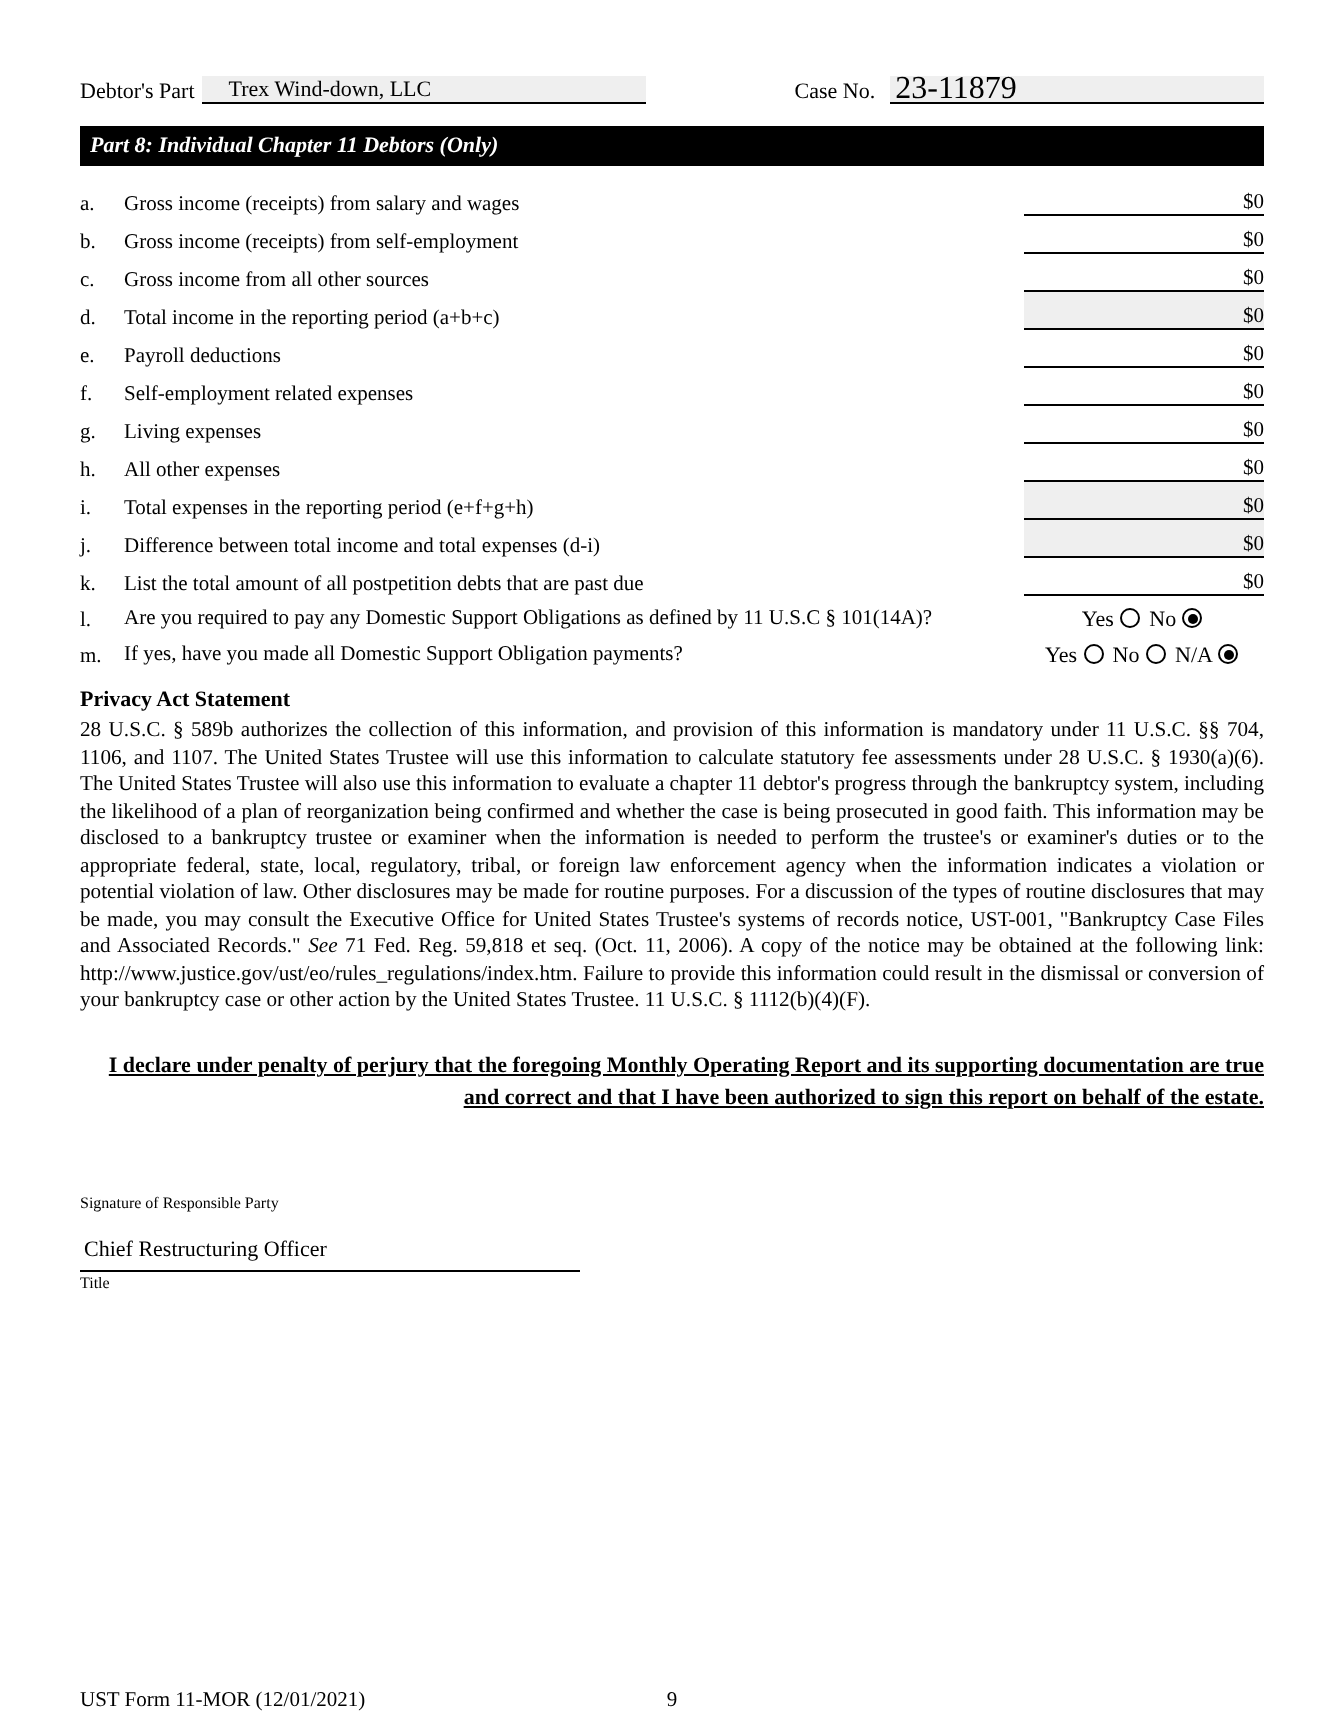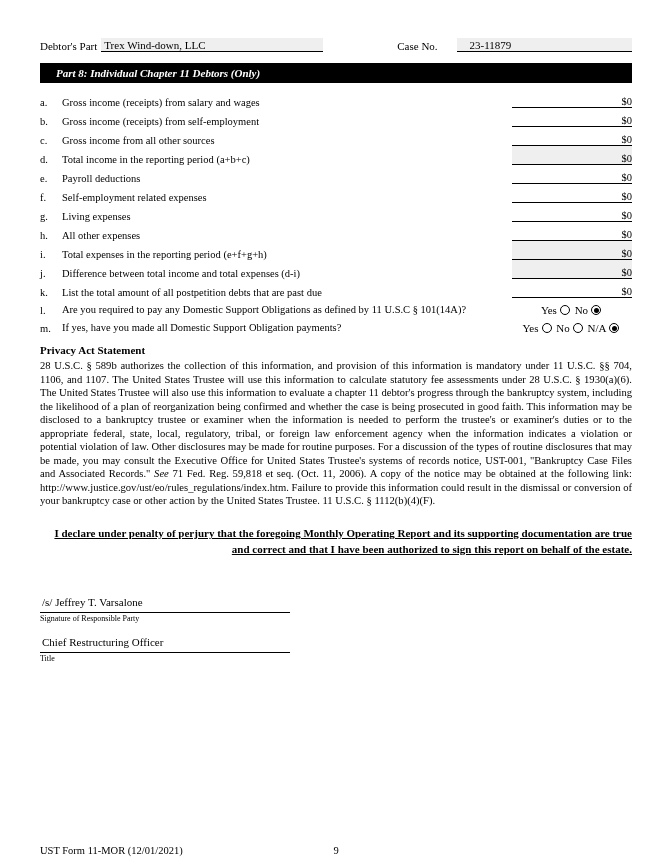--- a/index.html
+++ b/index.html
@@ -46,47 +46,47 @@
     align-items: flex-end;
     font-size: 11px;
     height: 18px;
   }
   .debtor-label { white-space: nowrap; margin-right: 4px; }
   .debtor-field {
     width: 222px;
     border-bottom: 1px solid #000;
     background: #efefef;
     height: 14px;
-    padding-left: 3px;
+    padding-left: 13px;
     font-size: 11px;
     line-height: 14px;
     box-sizing: border-box;
   }
   .case-label { margin-left: 74px; white-space: nowrap; }
   .case-field {
     flex: 1;
     border-bottom: 1px solid #000;
     background: #efefef;
     height: 14px;
-    margin-left: 19px;
-    padding-left: 13px;
-    font-size: 11px;
+    margin-left: 7px;
+    padding-left: 3px;
+    font-size: 16px;
     line-height: 14px;
     box-sizing: border-box;
   }
 
   
   .part-bar {
     margin-top: 11px;
     background: #000000;
     color: #ffffff;
     font-weight: bold;
     font-style: italic;
     font-size: 11px;
-    padding: 3px 0 3px 16px;
+    padding: 3px 0 3px 5px;
     height: 14px;
     line-height: 14px;
   }
 
   table.lines {
     width: 100%;
     border-collapse: collapse;
     margin-top: 6px;
     font-size: 10.5px;
   }
@@ -290,21 +290,20 @@
       </tbody>
     </table>
 
     <div class="privacy-title">Privacy Act Statement</div>
     <div class="privacy-body"><span>28 U.S.C. § 589b authorizes the collection of this information, and provision of this information is mandatory under 11 U.S.C. §§ 704, 1106, and 1107.  The United States Trustee will use this information to calculate statutory fee assessments under 28 U.S.C. § 1930(a)(6).  The United States Trustee will also use this information to evaluate a chapter 11 debtor's progress through the bankruptcy system, including the likelihood of a plan of reorganization being confirmed and whether the case is being prosecuted in good faith.  This information may be disclosed to a bankruptcy trustee or examiner when the information is needed to perform the trustee's or examiner's duties or to the appropriate federal, state, local, regulatory, tribal, or foreign law enforcement agency when the information indicates a violation or potential violation of law.  Other disclosures may be made for routine purposes.  For a discussion of the types of routine disclosures that may be made, you may consult the Executive Office for United States Trustee's systems of records notice, UST-001, "Bankruptcy Case Files and Associated Records."  </span><i>See</i><span> 71 Fed. Reg. 59,818 et seq. (Oct. 11, 2006).  A copy of the notice may be obtained at the following link: http://www.justice.gov/ust/eo/rules_regulations/index.htm.  Failure to provide this information could result in the dismissal or conversion of your bankruptcy case or other action by the United States Trustee.  11 U.S.C. § 1112(b)(4)(F).</span></div>
 
     <div class="declaration">I declare under penalty of perjury that the foregoing Monthly Operating Report and its supporting documentation are true and correct and that I have been authorized to sign this report on behalf of the estate.</div>
 
     <div class="sig-block">
       <div class="sig-col">
-        <div class="sig-value">/s/ Jeffrey T. Varsalone</div>
         <div class="sig-caption">Signature of Responsible Party</div>
         <div class="sig-value">Chief Restructuring Officer</div>
         <div class="sig-caption">Title</div>
       </div>
     </div>
 
   </div>
 
   <div class="footer">
     <span class="form-id">UST Form 11-MOR (12/01/2021)</span>

